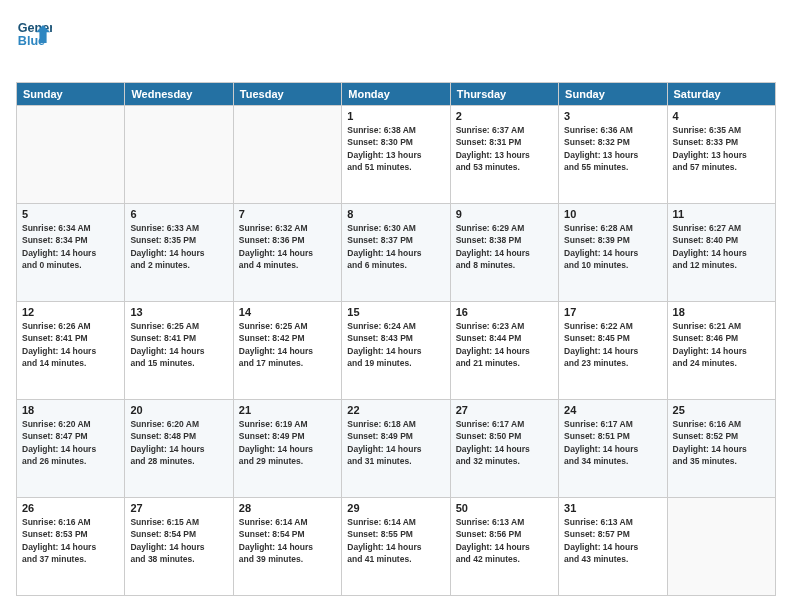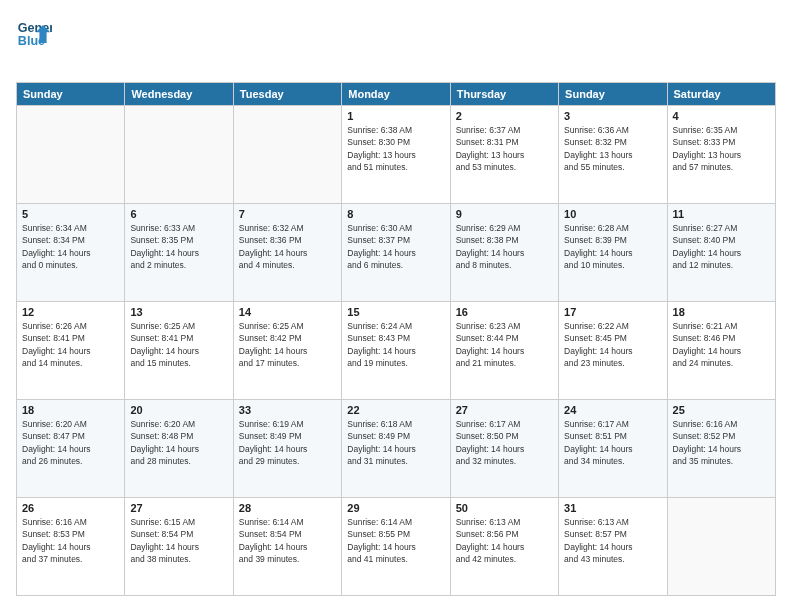--- a/index.html
+++ b/index.html
@@ -80,20 +80,21 @@
     .day-num {
       font-size: 11px;
       font-weight: bold;
       color: #222;
       margin-bottom: 2px;
     }
     .day-info {
       font-size: 8.5px;
       color: #333;
       line-height: 1.45;
+      font-weight: bold;
     }
     .empty-cell {
       background: #f9f9f9 !important;
     }
   </style>
 </head>
 <body>
 
 <div class="page">
   <div class="header">
@@ -207,21 +208,21 @@
         <tr class="row-even">
           <td>
             <div class="day-num">18</div>
             <div class="day-info">Sunrise: 6:20 AM<br>Sunset: 8:47 PM<br>Daylight: 14 hours<br>and 26 minutes.</div>
           </td>
           <td>
             <div class="day-num">20</div>
             <div class="day-info">Sunrise: 6:20 AM<br>Sunset: 8:48 PM<br>Daylight: 14 hours<br>and 28 minutes.</div>
           </td>
           <td>
-            <div class="day-num">33</div>
+            <div class="day-num">21</div>
             <div class="day-info">Sunrise: 6:19 AM<br>Sunset: 8:49 PM<br>Daylight: 14 hours<br>and 29 minutes.</div>
           </td>
           <td>
             <div class="day-num">22</div>
             <div class="day-info">Sunrise: 6:18 AM<br>Sunset: 8:49 PM<br>Daylight: 14 hours<br>and 31 minutes.</div>
           </td>
           <td>
             <div class="day-num">27</div>
             <div class="day-info">Sunrise: 6:17 AM<br>Sunset: 8:50 PM<br>Daylight: 14 hours<br>and 32 minutes.</div>
           </td>

